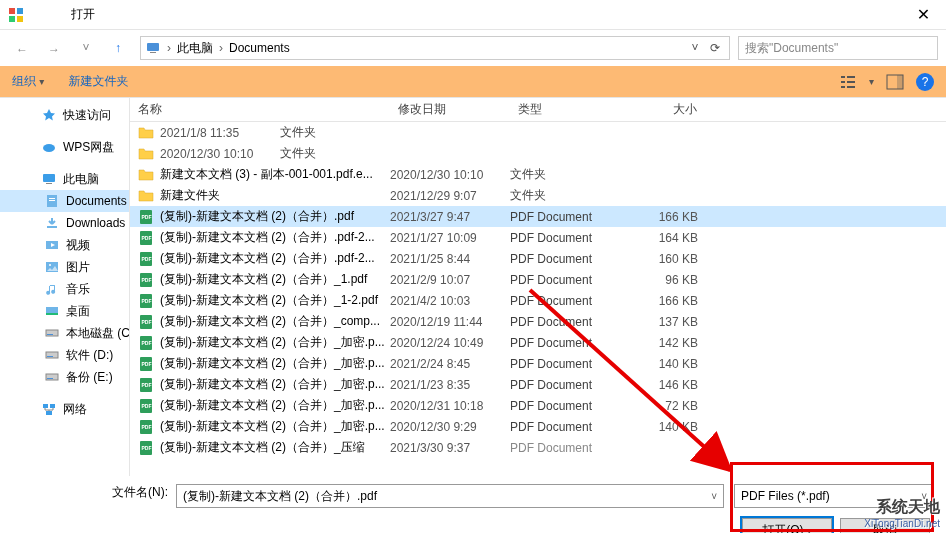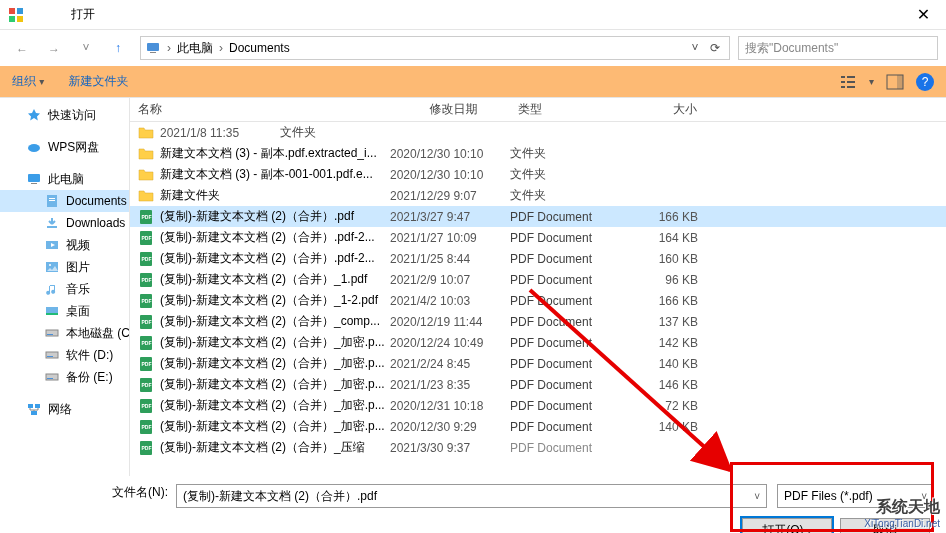--- a/index.html
+++ b/index.html
@@ -22,48 +22,48 @@
 .searchbox { width: 200px; height: 24px; border: 1px solid #ccc; display: flex; align-items: center; padding: 0 6px; color: #888; }
 
 .toolbar { height: 32px; display: flex; align-items: center; padding: 0 12px; background: #fdba74; border-bottom: 1px solid #e5e5e5; position: relative; }
 .toolbar .tb-item { margin-right: 24px; color: #1565c0; cursor: pointer; display: flex; align-items: center; }
 .toolbar .tb-right { position: absolute; right: 12px; display: flex; align-items: center; gap: 12px; }
 .tb-icon { width: 18px; height: 18px; display: inline-block; }
 .help-circle { width: 18px; height: 18px; border-radius: 50%; background: #1a73e8; color: #fff; font-size: 12px; text-align: center; line-height: 18px; }
 
 .main { display: flex; height: 378px; }
 .nav { width: 130px; border-right: 1px solid #e5e5e5; overflow: hidden; padding-top: 6px; }
-.nav-item { height: 22px; display: flex; align-items: center; padding-left: 26px; cursor: pointer; white-space: nowrap; }
+.nav-item { height: 22px; display: flex; align-items: center; padding-left: 41px; cursor: pointer; white-space: nowrap; }
 .nav-item.indent { padding-left: 44px; }
 .nav-item.selected { background: #cce8ff; }
 .nav-item .ni-icon { width: 16px; height: 14px; margin-right: 6px; flex-shrink: 0; }
 .nav-sep { height: 10px; }
 
 .filepane { flex: 1; display: flex; flex-direction: column; overflow: hidden; }
 .cols { height: 24px; display: flex; align-items: center; border-bottom: 1px solid #e5e5e5; color: #444; }
 .col { padding-left: 8px; border-right: 1px solid transparent; }
 .col-name { width: 260px; }
-.col-date { width: 120px; text-align: center; }
+.col-date { width: 120px; }
 .col-type { width: 120px; }
 .col-size { width: 80px; text-align: right; padding-right: 12px; }
 .rows { flex: 1; overflow: hidden; }
 .row { height: 21px; display: flex; align-items: center; }
 .row.selected { background: #cce8ff; }
 .row .r-icon { width: 16px; height: 16px; margin-left: 8px; margin-right: 6px; flex-shrink: 0; }
 .row .r-name { width: 230px; white-space: nowrap; overflow: hidden; text-overflow: ellipsis; }
 .row .r-date { width: 120px; color: #555; }
 .row .r-type { width: 120px; color: #404040; }
 .row .r-size { width: 80px; text-align: right; padding-right: 12px; color: #555; }
 .row.cutoff .r-type { color: #888; }
 
 .footer { padding: 8px 12px; }
 .frow1 { display: flex; align-items: flex-start; margin-bottom: 10px; margin-left: 100px; }
 .frow1 .flabel { margin-right: 8px; }
 .frow1 .fname { flex: 1; height: 24px; border: 1px solid #999; padding: 0 6px; display: flex; align-items: center; justify-content: space-between; margin-right: 10px; }
-.frow1 .ftype { width: 157px; height: 24px; border: 1px solid #999; padding: 4px 6px; display: flex; align-items: center; justify-content: space-between; }
+.frow1 .ftype { width: 200px; height: 24px; border: 1px solid #999; padding: 4px 6px; display: flex; align-items: center; justify-content: space-between; }
 .frow2 { display: flex; justify-content: flex-end; gap: 8px; padding-right: 4px; }
 .btn { width: 90px; height: 24px; border: 1px solid #999; background: #e1e1e1; cursor: pointer; text-align: center; line-height: 22px; }
 .btn.primary { outline: 2px solid #0078d7; }
 .dd-caret { font-size: 10px; color: #555; }
 
 
 .svg-folder { fill: #ffcf48; stroke: #d6a72a; stroke-width: 0.5; }
 .svg-pdf-bg { fill: #2e9e5b; }
 .svg-pdf-tx { fill: #fff; font-size: 5px; font-weight: bold; }
 
@@ -245,21 +245,20 @@
             <path class="svg-folder" d="M1 3h5l1 2h8v8H1z"></path>
           </svg>
           <span class="r-date">2021/1/8 11:35</span>
           <span class="r-type">文件夹</span>
           <span class="r-size"></span>
         </div>
         <div class="row">
           <svg class="r-icon" viewBox="0 0 16 16">
             <path class="svg-folder" d="M1 3h5l1 2h8v8H1z"></path>
           </svg>
-          <span class="r-name">新建文本文档 (3) - 副本.pdf.extracted_i...</span>
           <span class="r-date">2020/12/30 10:10</span>
           <span class="r-type">文件夹</span>
           <span class="r-size"></span>
         </div>
         <div class="row">
           <svg class="r-icon" viewBox="0 0 16 16">
             <path class="svg-folder" d="M1 3h5l1 2h8v8H1z"></path>
           </svg>
           <span class="r-name">新建文本文档 (3) - 副本-001-001.pdf.e...</span>
           <span class="r-date">2020/12/30 10:10</span>

